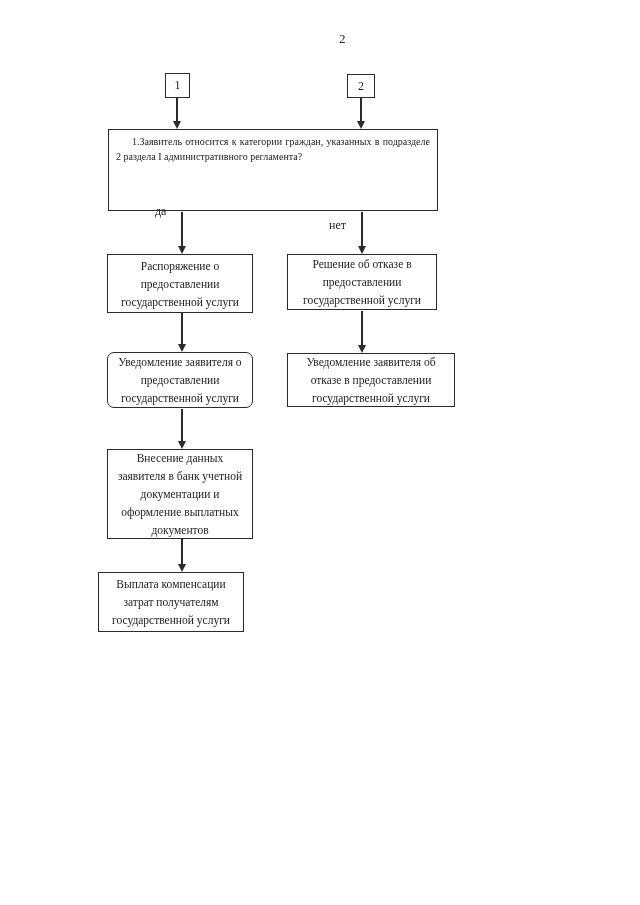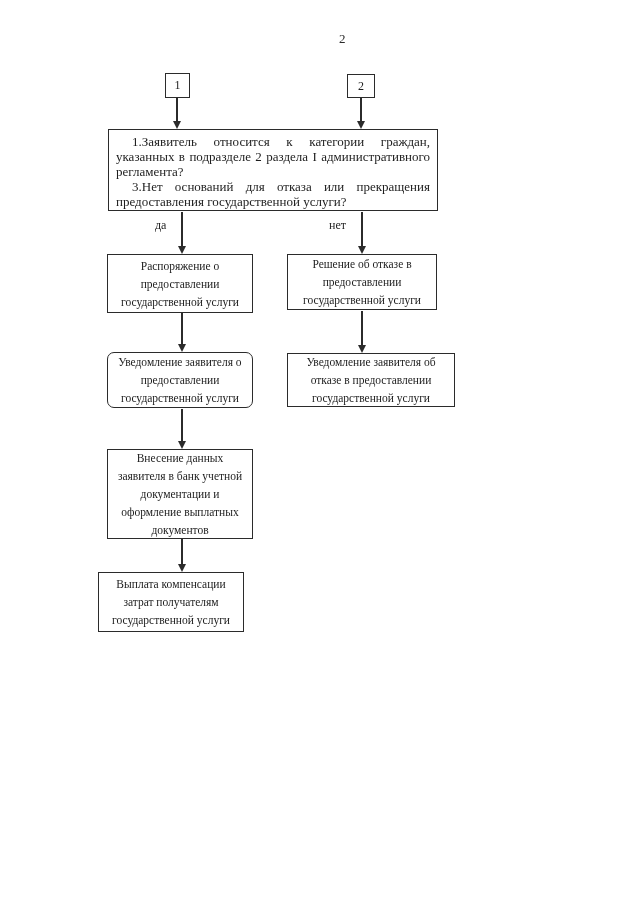--- a/index.html
+++ b/index.html
@@ -24,21 +24,21 @@
     border: 1.5px solid #2b2b2b;
     background: #ffffff;
   }
   .connector {
     display: flex;
     align-items: center;
     justify-content: center;
     font-size: 12px;
   }
   .decision {
-    font-size: 13px;
+    font-size: 10px;
     line-height: 15px;
     padding: 4px 7px;
     text-align: justify;
   }
   .decision p { margin: 0; text-indent: 16px; }
   .flow-box {
     display: flex;
     align-items: center;
     justify-content: center;
     text-align: center;
@@ -82,24 +82,23 @@
     <i class="shaft"></i>
     <i class="head"></i>
   </div>
   <div class="arrow" style="left:356.5px; top:98px; height:31px;">
     <i class="shaft"></i>
     <i class="head"></i>
   </div>
 
   <div class="node decision" style="left:108px; top:129px; width:330px; height:82px;">
     <p>1.Заявитель относится к категории граждан, указанных в подразделе 2 раздела I административного регламента?</p>
-    <p>3.Нет оснований для отказа или прекращения предоставления государственной услуги?</p>
   </div>
 
-  <div class="branch-label" style="left:155px; top:218px;text-align:right;">да</div>
+  <div class="branch-label" style="left:155px; top:204px;text-align:right;">да</div>
   <div class="branch-label" style="left:329px; top:218px;">нет</div>
 
   <div class="arrow" style="left:177.5px; top:212px; height:42px;">
     <i class="shaft"></i>
     <i class="head"></i>
   </div>
   <div class="arrow" style="left:357.5px; top:212px; height:42px;">
     <i class="shaft"></i>
     <i class="head"></i>
   </div>

